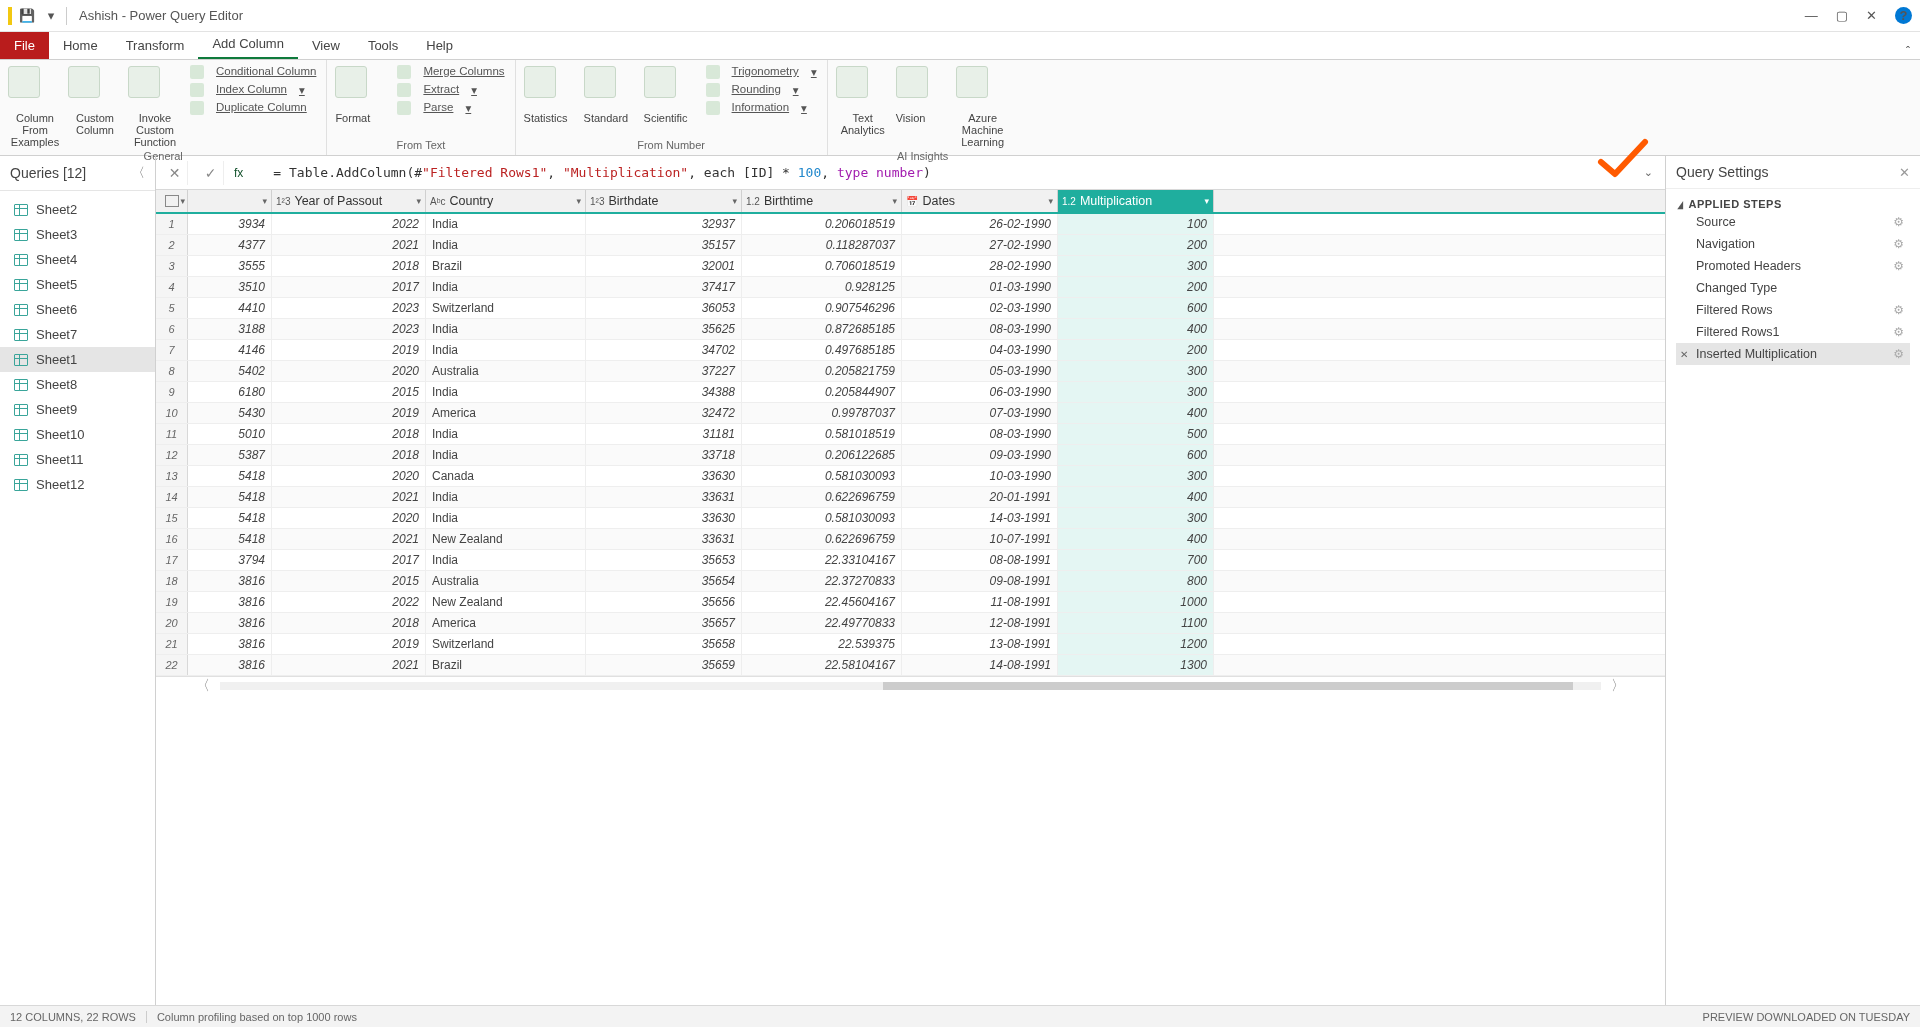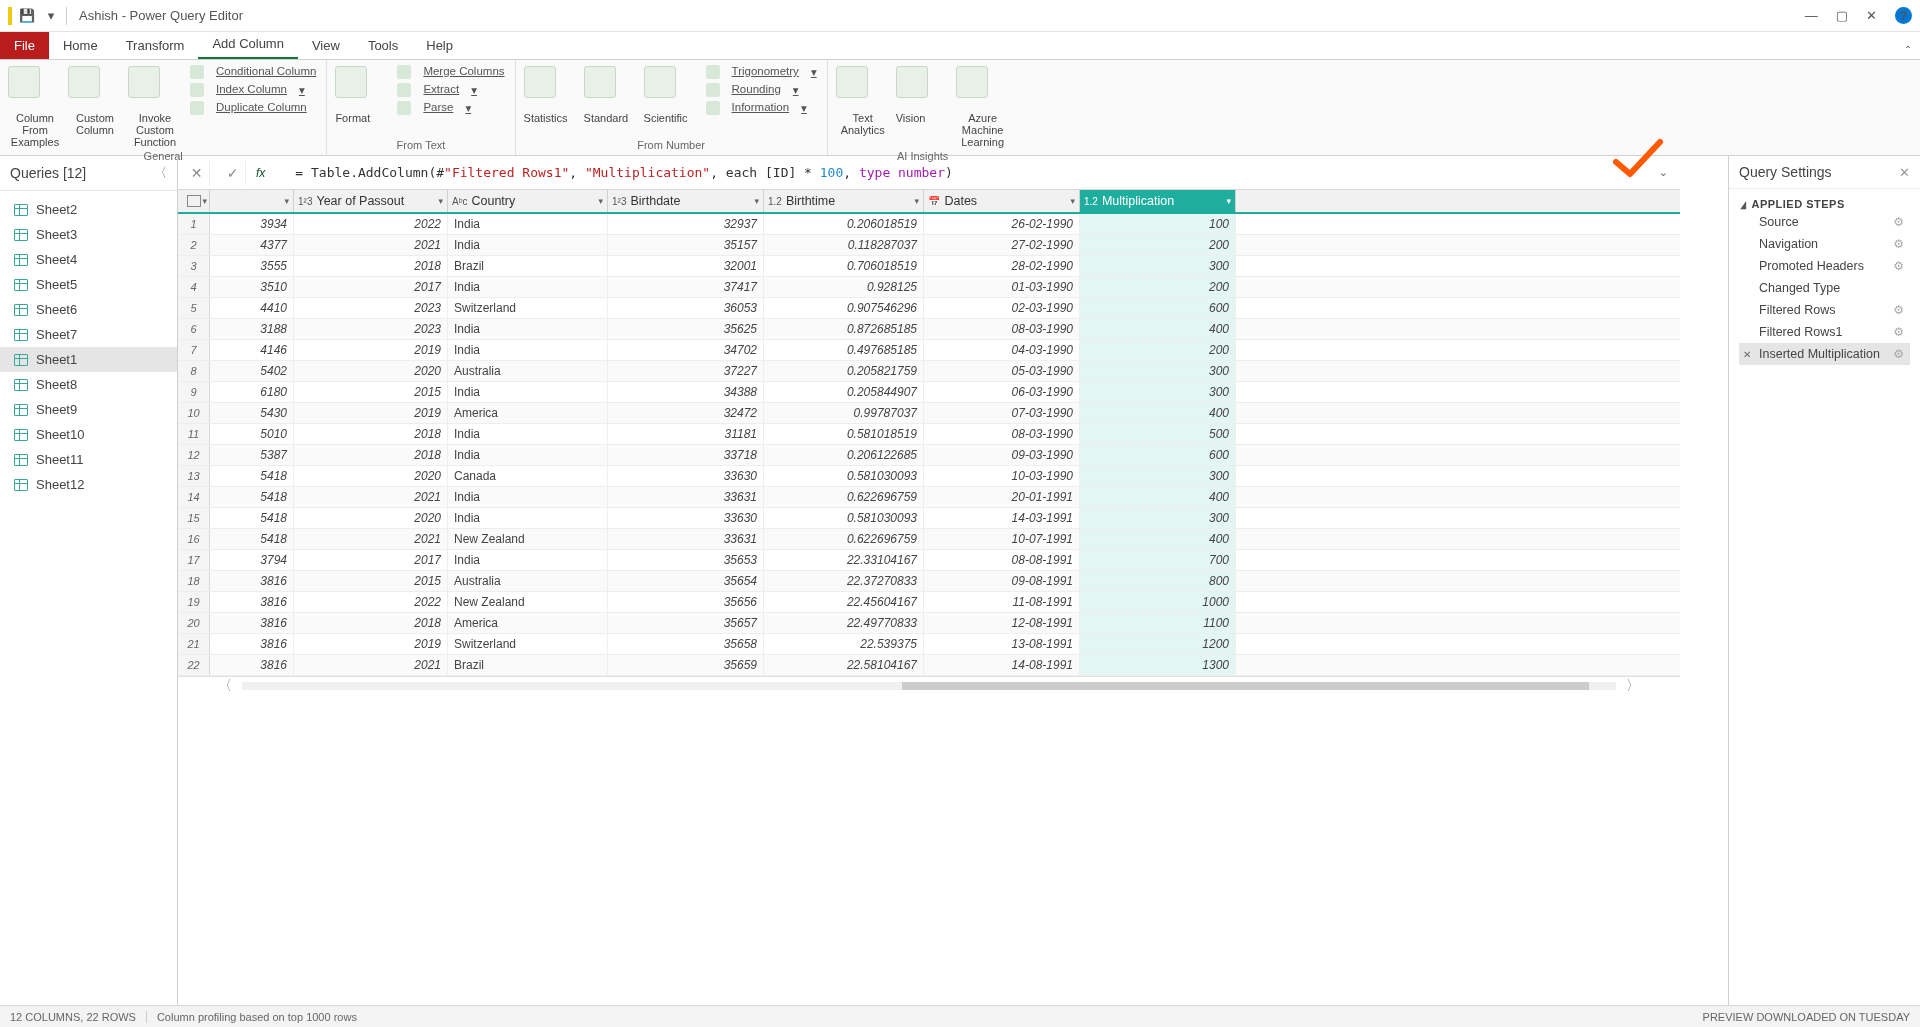--- a/index.html
+++ b/index.html
@@ -31,35 +31,35 @@
 .bigbtn { display: flex; flex-direction: column; align-items: flex-start; width: 54px; padding-top: 2px; text-align: center; font-size: 11px; color: #444; gap: 14px; }
 .bigbtn .bicn { width: 32px; height: 32px; background: #e8f0e8; border: 1px solid #c8d8c8; border-radius: 3px; }
 .smlist { display: flex; flex-direction: column; gap: 2px; font-size: 11.5px; color: #555; }
 .smlist .sitm { display: flex; align-items: flex-start; gap: 12px; padding: 1px 2px; text-decoration: underline; }
 .smlist .sicn { width: 14px; height: 14px; background: #d8e8d8; border-radius: 2px; display: inline-block; }
 
 
 .main { display: flex; height: calc(1027px - 32px - 28px - 96px - 22px); }
 
 
-.queries { width: 178px; border-right: 1px solid #d0d0d0; display: flex; flex-direction: column; }
+.queries { width: 156px; border-right: 1px solid #d0d0d0; display: flex; flex-direction: column; }
 .queries .qheader { display: flex; align-items: center; justify-content: space-between; padding: 8px 10px; font-size: 14px; color: #444; border-bottom: 1px solid #e5e5e5; }
 .queries .qheader .chev { font-size: 13px; color: #777; }
 .queries .qlist { padding: 6px 0; }
 .qitem { display: flex; align-items: center; gap: 8px; padding: 5px 10px 5px 14px; font-size: 13px; color: #444; }
 .qitem.active { background: #e5e5e5; }
 .qitem .qicn { width: 14px; height: 12px; border: 1.5px solid #3aa59a; border-radius: 1px; position: relative; }
 .qitem .qicn::before { content:""; position:absolute; left:0; right:0; top:3px; border-top:1px solid #3aa59a; }
 .qitem .qicn::after { content:""; position:absolute; top:0; bottom:0; left:4px; border-left:1px solid #3aa59a; }
 
 
 .center { flex: 1; display: flex; flex-direction: column; position: relative; }
 .formulabar { display: flex; align-items: center; height: 34px; border-bottom: 1px solid #d8d8d8; padding: 0 6px; gap: 10px; position: relative; }
 .formulabar .fbtn { width: 26px; height: 24px; display: flex; align-items: center; justify-content: center; color: #888; font-size: 14px; border-right: 1px solid #eee; }
-.formulabar .fx { font-style: italic; color: #14532d; font-size: 12px; }
+.formulabar .fx { color: #14532d; font-size: 12px; }
 .formulabar .formula { flex: 1; font-family: Consolas, monospace; font-size: 13px; color: #333; padding-left: 20px; }
 .formulabar .formula .eq { color: #333; }
 .formulabar .formula .str { color: #b22; }
 .formulabar .formula .num { color: #28c; }
 .formulabar .formula .kw { color: #a21caf; }
 .formulabar .expandv { color: #666; font-size: 11px; padding: 0 6px; }
 .annot-check { position: absolute; right: 14px; top: -20px; width: 56px; height: 44px; pointer-events: none; }
 .annot-check svg { width: 100%; height: 100%; }
 
 
@@ -88,21 +88,21 @@
 
 .c-blank { width: 84px; }
 .c-year { width: 154px; }
 .c-country { width: 160px; }
 .c-birthdate { width: 156px; }
 .c-birthtime { width: 160px; }
 .c-dates { width: 156px; }
 .c-mult { width: 156px; }
 
 
-.settings { width: 192px; border-left: 1px solid #d0d0d0; display: flex; flex-direction: column; padding: 0; margin-left: 48px; }
+.settings { width: 255px; border-left: 1px solid #d0d0d0; display: flex; flex-direction: column; padding: 0; }
 .settings .shdr { display: flex; align-items: center; justify-content: space-between; padding: 8px 10px; font-size: 14px; color: #444; border-bottom: 1px solid #eee; }
 .settings .shdr .close { color: #999; font-size: 13px; }
 .settings .section { padding: 8px 10px; }
 .settings .section .collapser { font-size: 11px; color: #555; margin-right: 4px; display: inline-block; transform: scaleX(0.7); }
 .settings .secname { font-size: 11px; font-weight: bold; letter-spacing: 0.5px; color: #444; }
 .settings .lbl { font-size: 12px; color: #555; margin: 6px 0 2px 0; }
 .settings input.namefield { width: 100%; border: 1px solid #ccc; padding: 3px 5px; font-size: 12px; background: #fff; color: #777; }
 .settings .link { color: #0f7a3c; font-size: 12px; margin-top: 8px; display: inline-block; }
 .steps { list-style: none; }
 .step { display: flex; align-items: center; padding: 4px 6px 4px 20px; font-size: 12.5px; color: #444; position: relative; }

